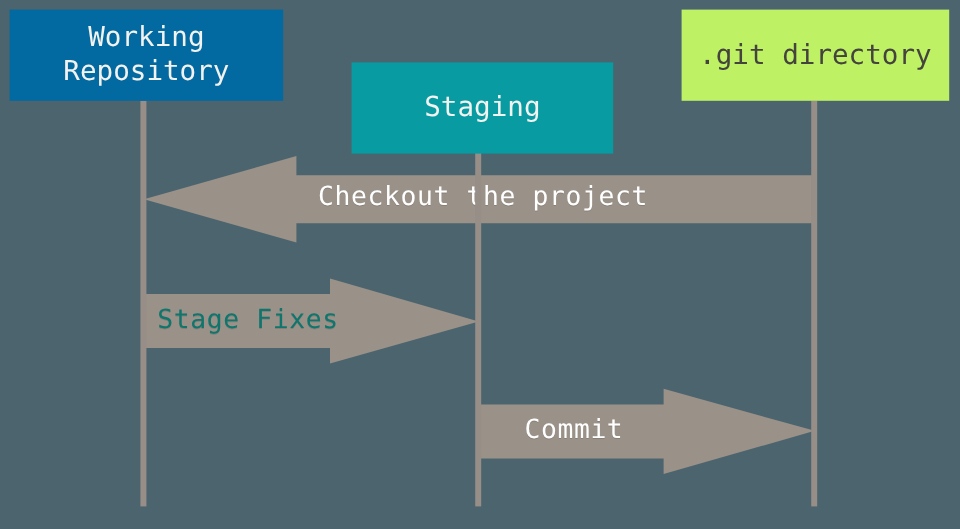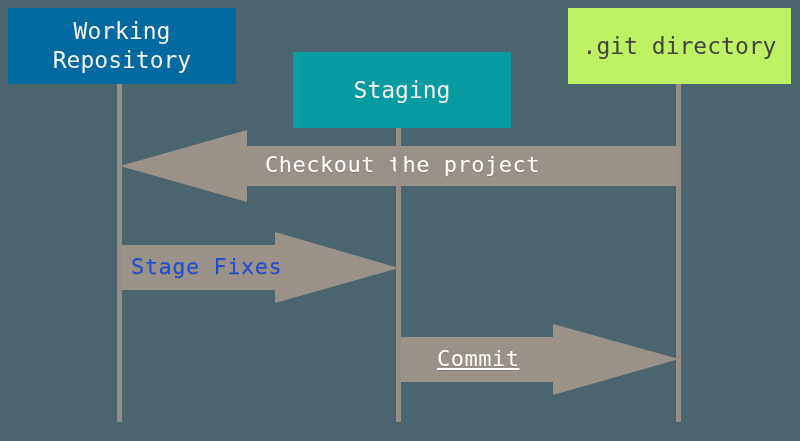--- a/index.html
+++ b/index.html
@@ -77,40 +77,40 @@
   .arrow-label {
     position: absolute;
     color: #ffffff;
     font-size: 22px;
     letter-spacing: 0.5px;
     white-space: pre;
     text-shadow: 0 1px 0 rgba(0,0,0,0.12);
   }
   #label-checkout { left: 265px; top: 152px; }
   #label-stage    { left: 131px; top: 254px; }
-  #label-commit   { left: 437px; top: 346px; text-decoration: underline; }
+  #label-commit   { left: 437px; top: 346px; }
 </style>
 </head>
 <body>
 
 <div id="diagram">
 
   <div class="canvas-bg" style="background: rgb(76, 100, 110);"></div>
 
   <svg id="arrow-layer" viewBox="0 0 800 441" width="800" height="441" xmlns="http://www.w3.org/2000/svg">
 
     <polygon points="120,166 247,130 247,146 679,146 679,186 247,186 247,202" fill="#9a9188"></polygon>
 
     <polygon points="120,245 275,245 275,232 399,268 275,303 275,290 120,290" fill="#9a9188"></polygon>
 
     <polygon points="399,337 553,337 553,324 679,359 553,395 553,382 399,382" fill="#9a9188"></polygon>
   </svg>
 
   <div class="arrow-label" id="label-checkout" style="color: rgb(255, 255, 255);">Checkout the project</div>
-  <div class="arrow-label" id="label-stage" style="color: #1d4ed8;">Stage Fixes</div>
+  <div class="arrow-label" id="label-stage" style="color: #0f766e;">Stage Fixes</div>
   <div class="arrow-label" id="label-commit" style="color: rgb(255, 255, 255);">Commit</div>
 
   <div class="lifeline" id="lifeline-working" style="background: rgb(150, 142, 135);"></div>
   <div class="lifeline" id="lifeline-staging" style="background: rgb(150, 142, 135);"></div>
   <div class="lifeline" id="lifeline-repo" style="background: rgb(150, 142, 135);"></div>
 
   <div class="node-box" id="node-working" style="background: #0369a1; color: rgb(242, 242, 239);">
     <span class="line1">Working</span>
     <span class="line2">Repository</span>
   </div>

